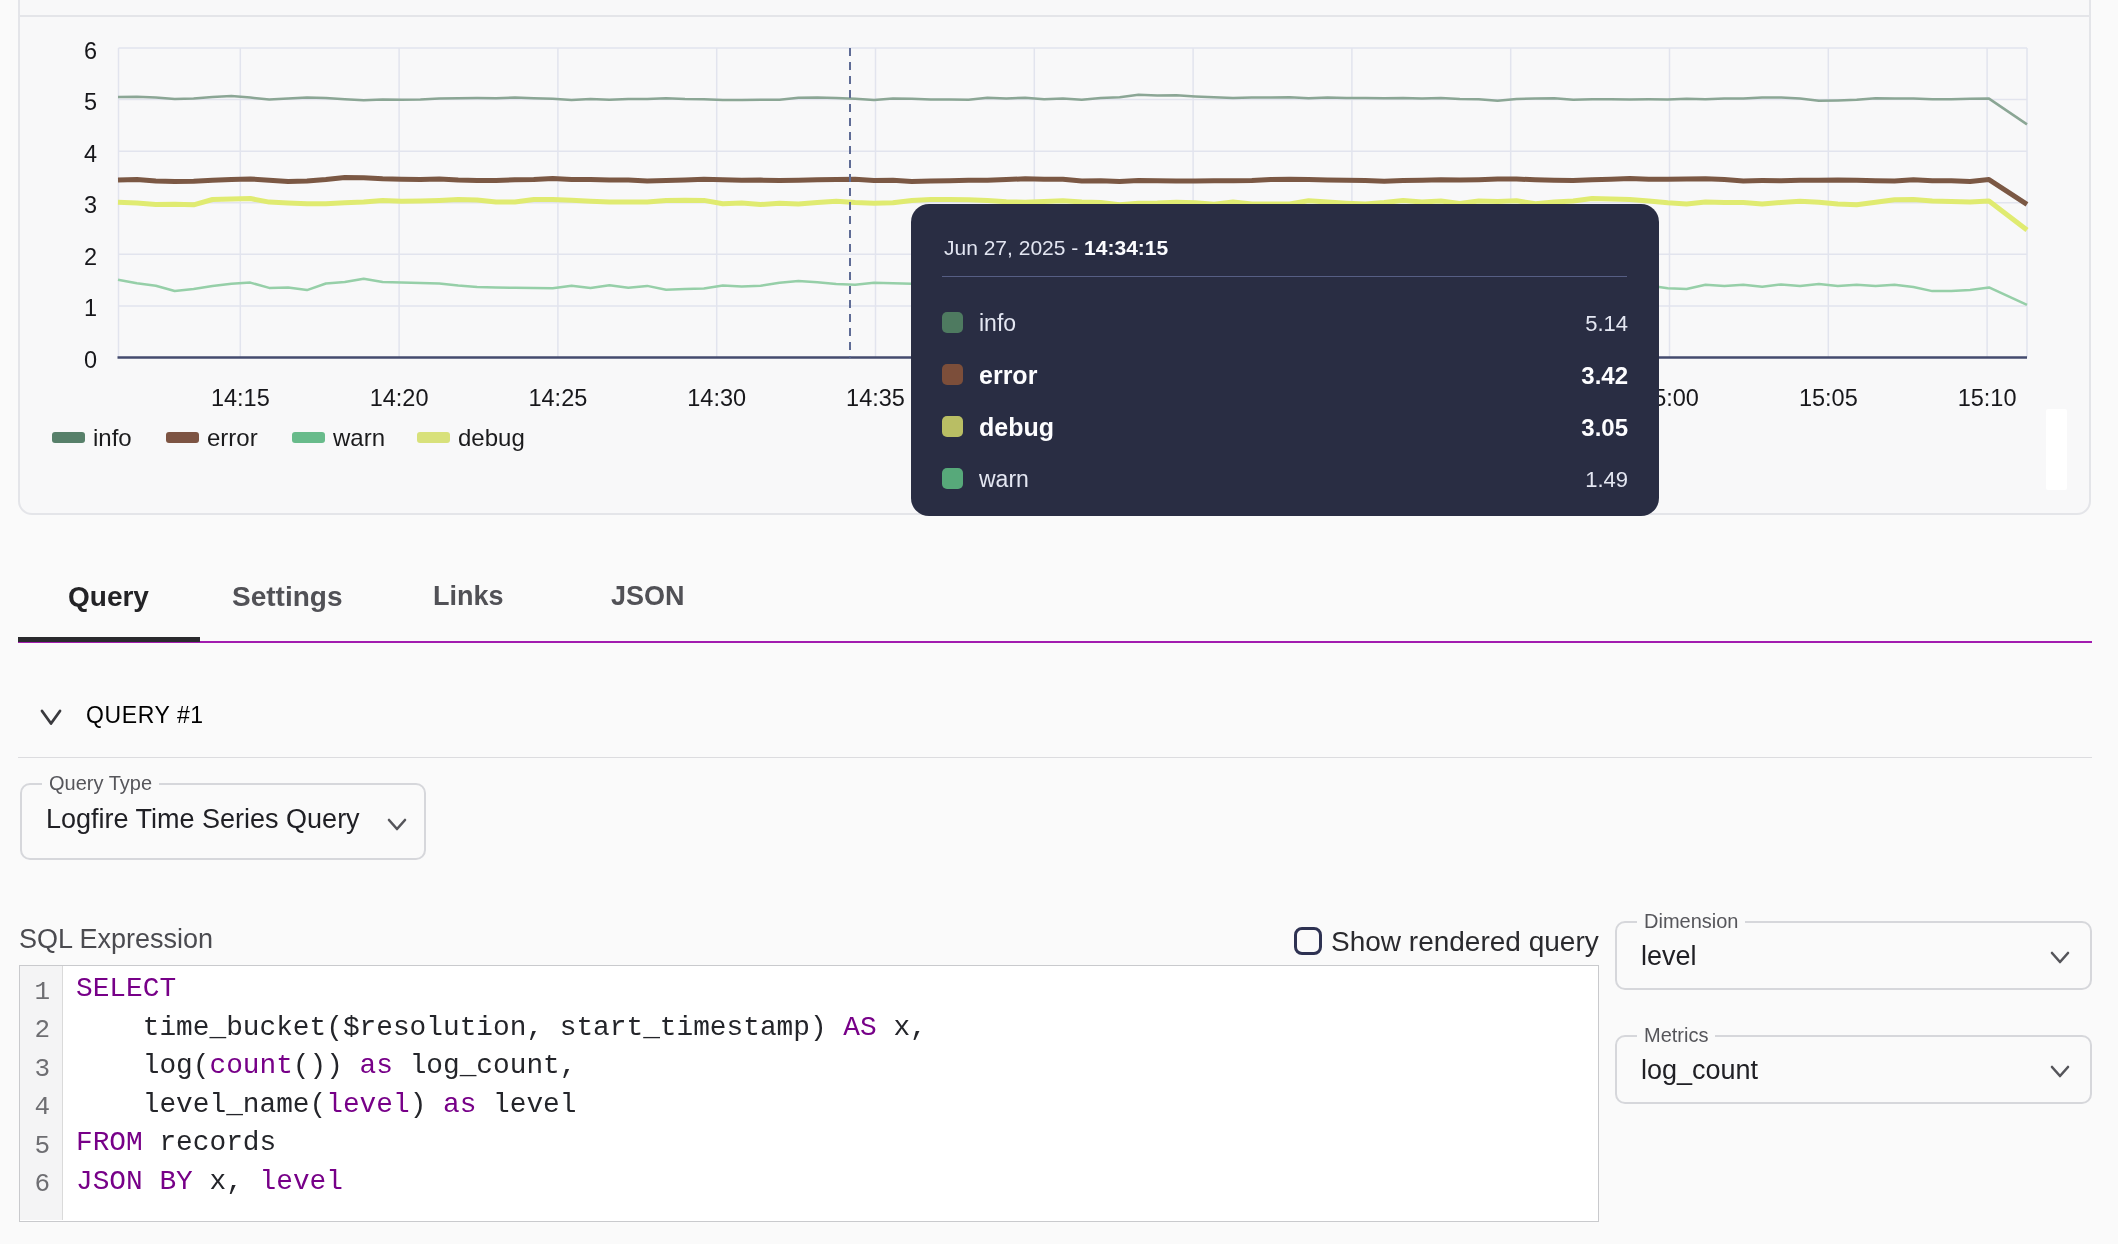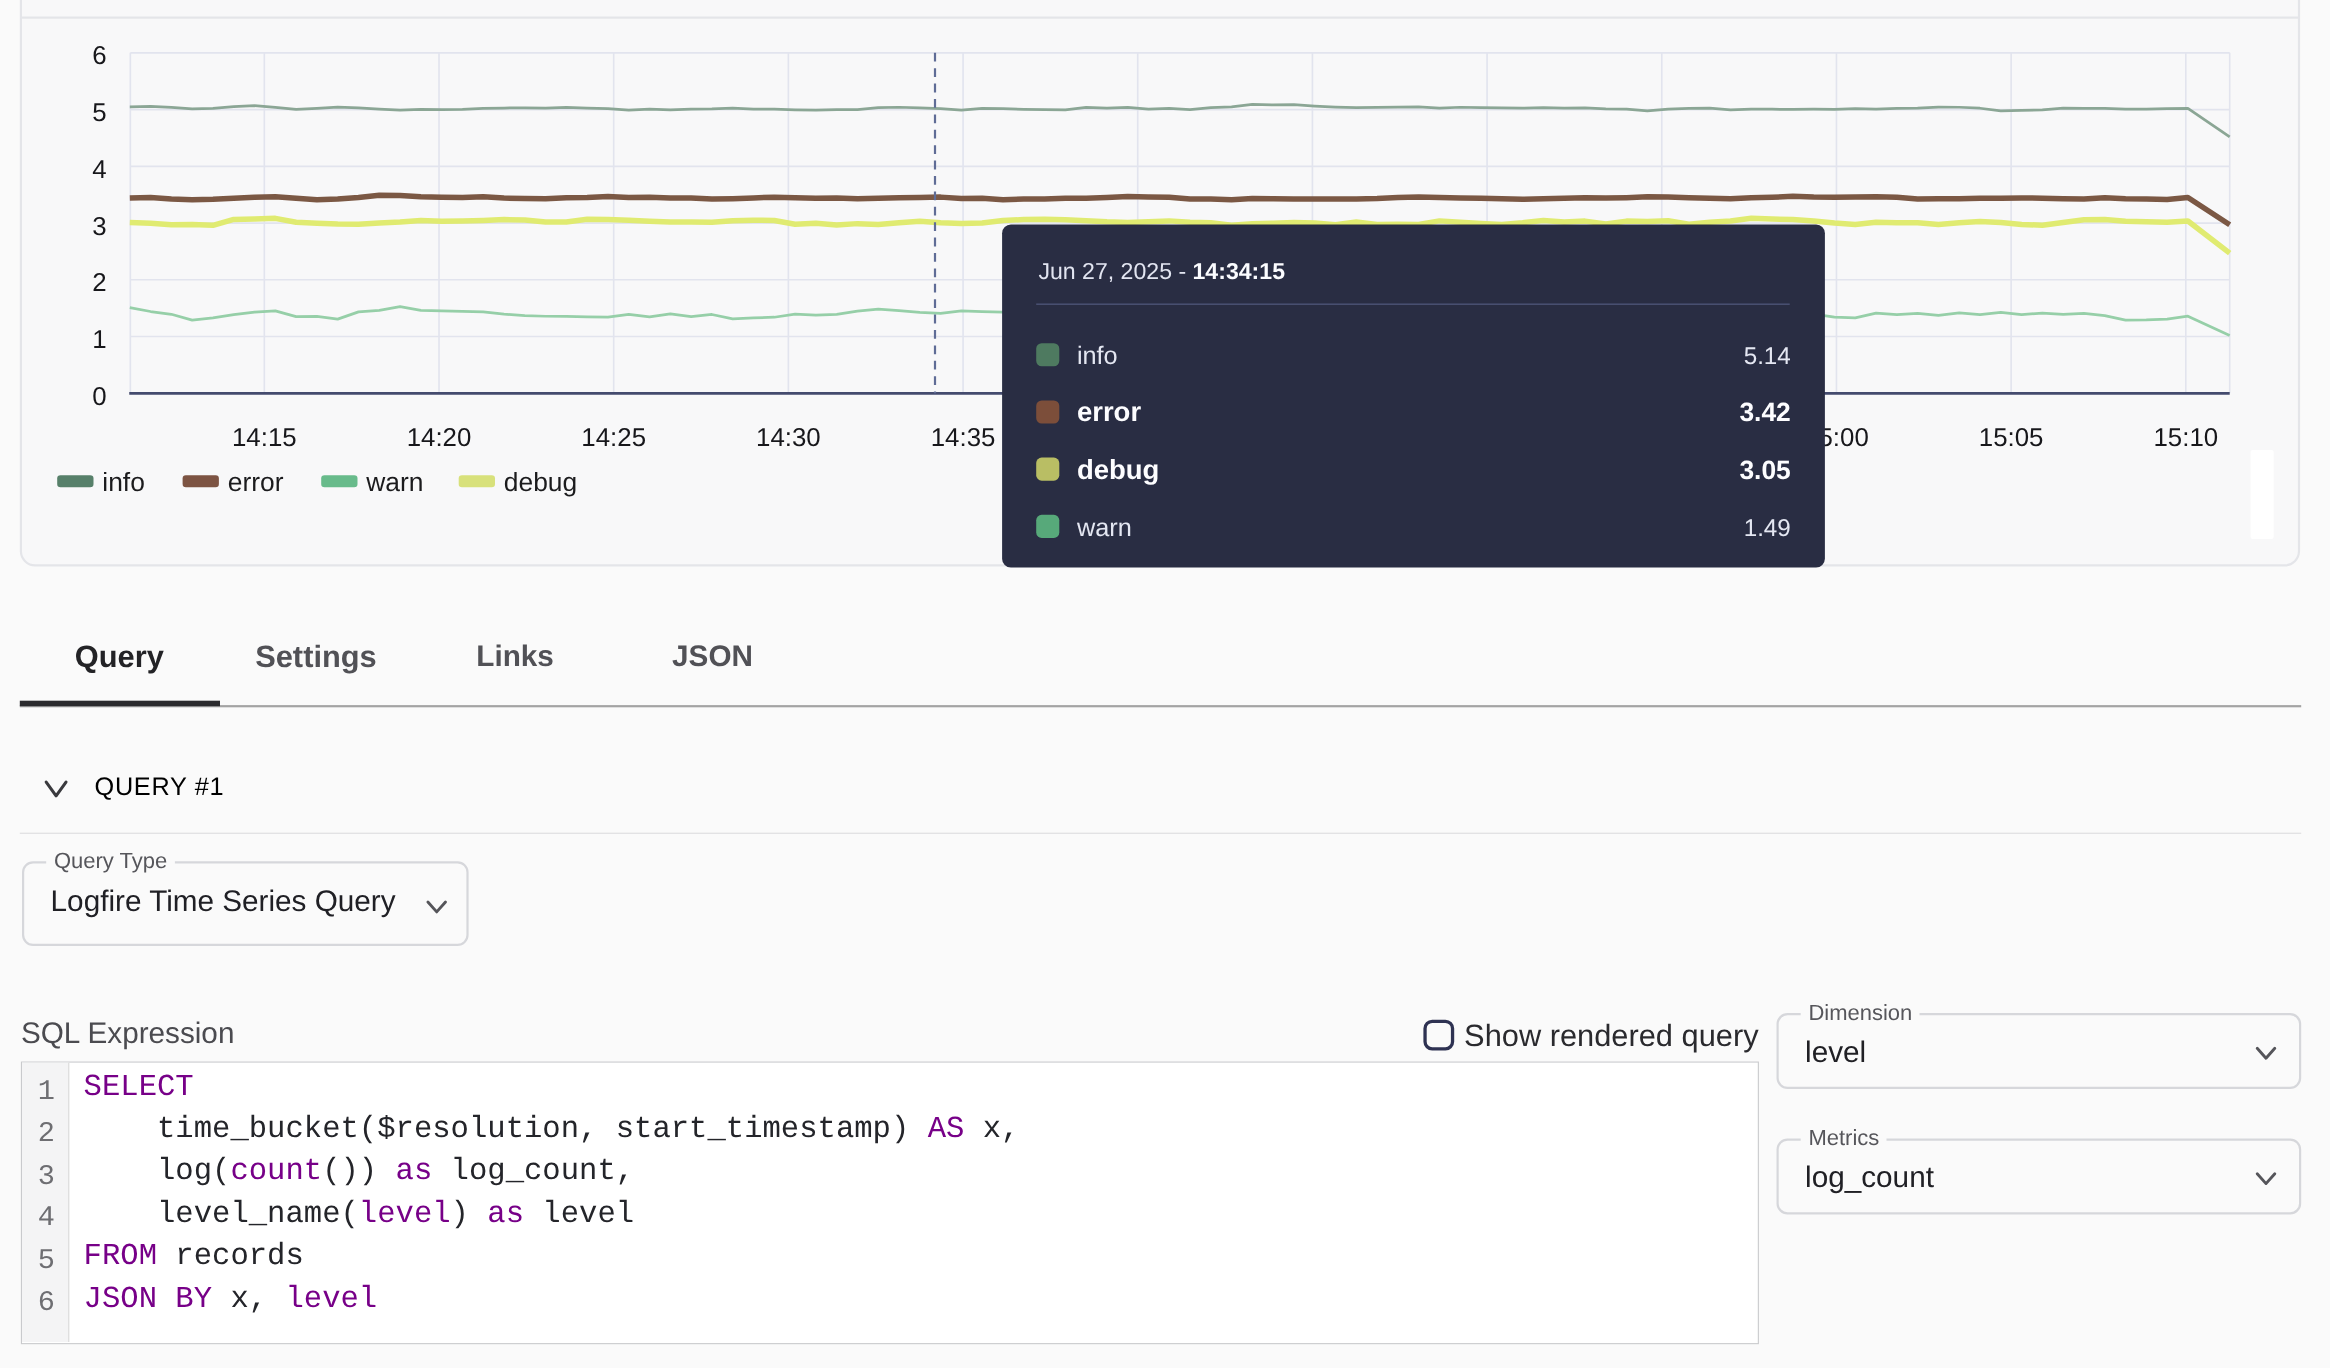--- a/index.html
+++ b/index.html
@@ -4,29 +4,29 @@
 <style>
 * { margin:0; padding:0; box-sizing:border-box; }
 html,body { width:2118px; height:1244px; background:#fafafa; font-family:"Liberation Sans",sans-serif; position:relative; overflow:hidden; }
 .abs { position:absolute; }
 .card { position:absolute; left:18px; top:-30px; width:2073px; height:545px; background:#f8f8f9; border:2px solid #e4e5e9; border-radius:14px; }
 .card-div { position:absolute; left:19px; top:15px; width:2071px; height:0; border-top:2px solid #e4e5e9; }
 #chartsvg { position:absolute; left:0; top:0; }
 #chartsvg .grid line { stroke:#e2e4ee; stroke-width:1.5; }
 #chartsvg .lbl text { font-family:"Liberation Sans",sans-serif; font-size:23.5px; fill:#17171b; }
 #chartsvg .leg text { font-family:"Liberation Sans",sans-serif; font-size:24px; fill:#1b1b1d; }
-.tooltip { position:absolute; left:911px; top:204px; width:748px; height:312px; background:#292d43; border-radius:8px; color:#e4e7f2; }
+.tooltip { position:absolute; left:911px; top:204px; width:748px; height:312px; background:#292d43; border-radius:18px; color:#e4e7f2; }
 .tt-title { position:absolute; left:33px; top:236px; font-size:21px; color:#e2e5f1; }
 .tt-row { position:absolute; left:31px; width:687px; height:26px; font-size:23px; }
 .tt-chip { position:absolute; left:0; top:2px; width:21px; height:21px; border-radius:5px; }
 .tt-name { position:absolute; left:37px; top:0; }
 .tt-val { position:absolute; right:1px; top:1px; font-size:22px; }
 .bold { font-weight:700; color:#fdfdff; }
 .scrollthumb { position:absolute; left:2046px; top:409px; width:21px; height:81px; background:#ffffff; border-radius:2px; }
-.tabbar { position:absolute; left:18px; top:560px; width:2074px; height:83px; border-bottom:2px solid #a3a3a3; }
+.tabbar { position:absolute; left:18px; top:560px; width:2074px; height:83px; border-bottom:2px solid #a21caf; }
 .tab { position:absolute; top:21px; font-size:28px; font-weight:700; color:#515156; }
 .tab.active { color:#232326; }
 .tab-underline { position:absolute; left:0; top:77px; width:182px; height:5px; background:#2a2a2d; }
 .qchev { position:absolute; left:39px; top:706px; }
 .qtxt { position:absolute; left:86px; top:702px; font-size:23px; font-weight:500; letter-spacing:0.6px; color:#000000; }
 .divider2 { position:absolute; left:18px; top:757px; width:2074px; border-top:1.5px solid #dcdcdf; }
 .fieldset { position:absolute; border:2px solid #d6d7db; border-radius:10px; background:transparent; }
 .fieldset .legend { position:absolute; top:-13px; left:20px; padding:0 7px; background:#fafafa; font-size:20px; color:#56565b; }
 .fieldset .val { position:absolute; left:24px; font-size:27px; color:#202025; }
 .bold .tt-val { font-size:24px; top:0; }

